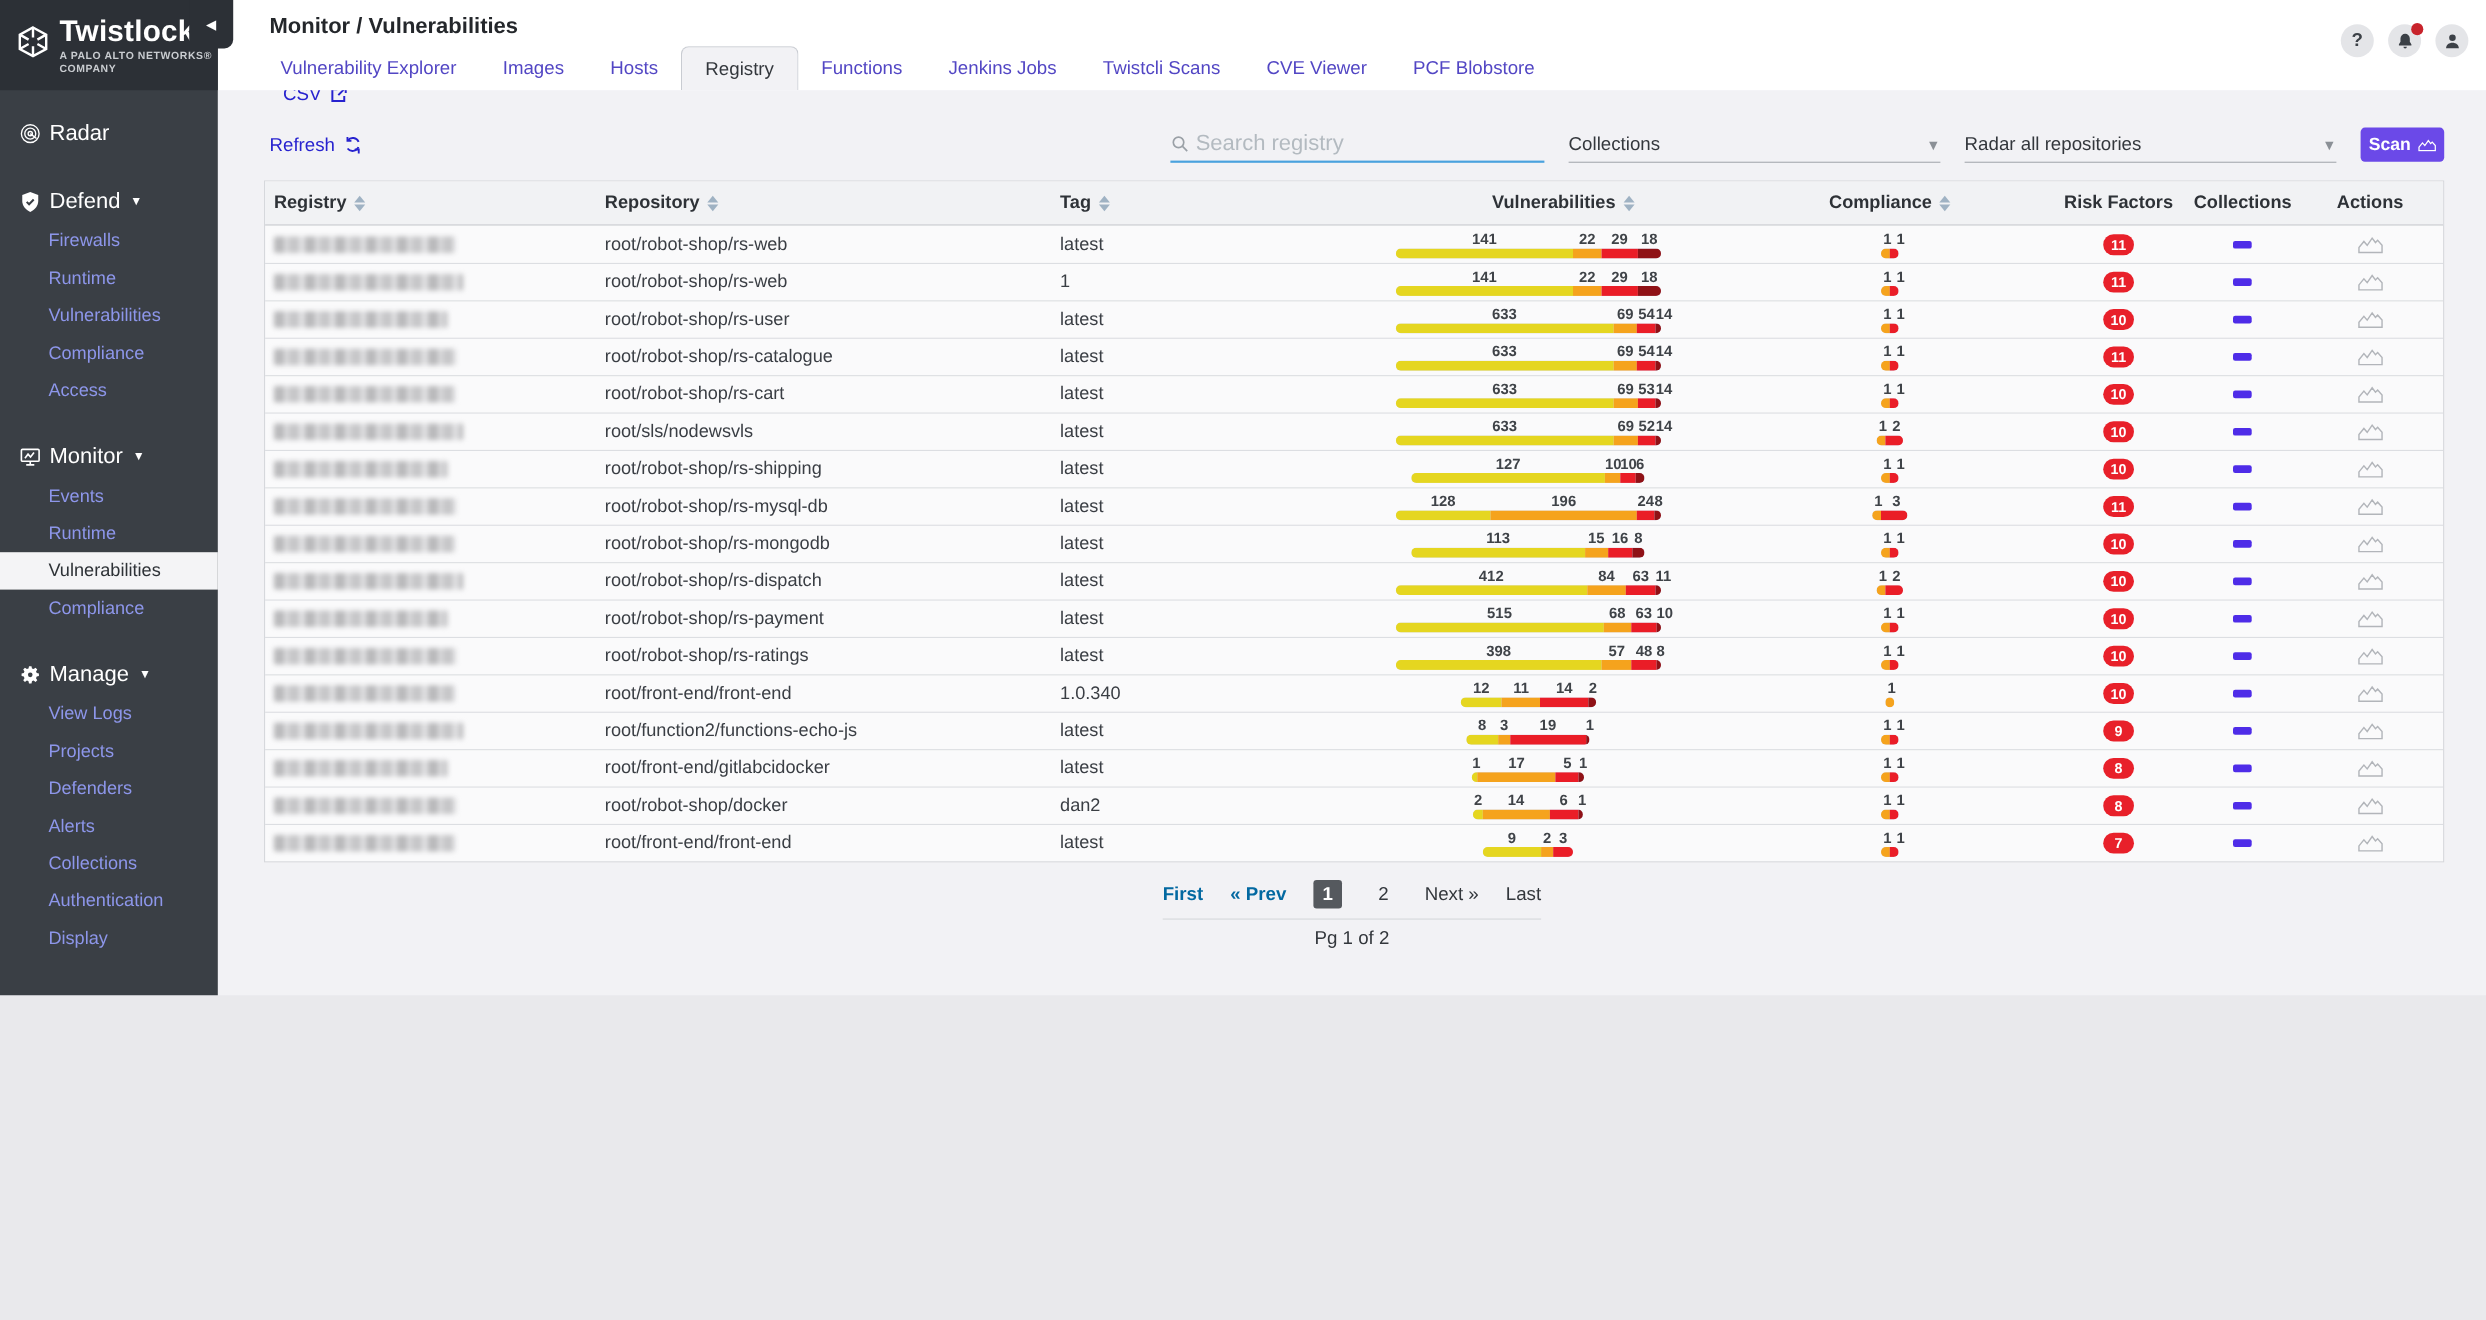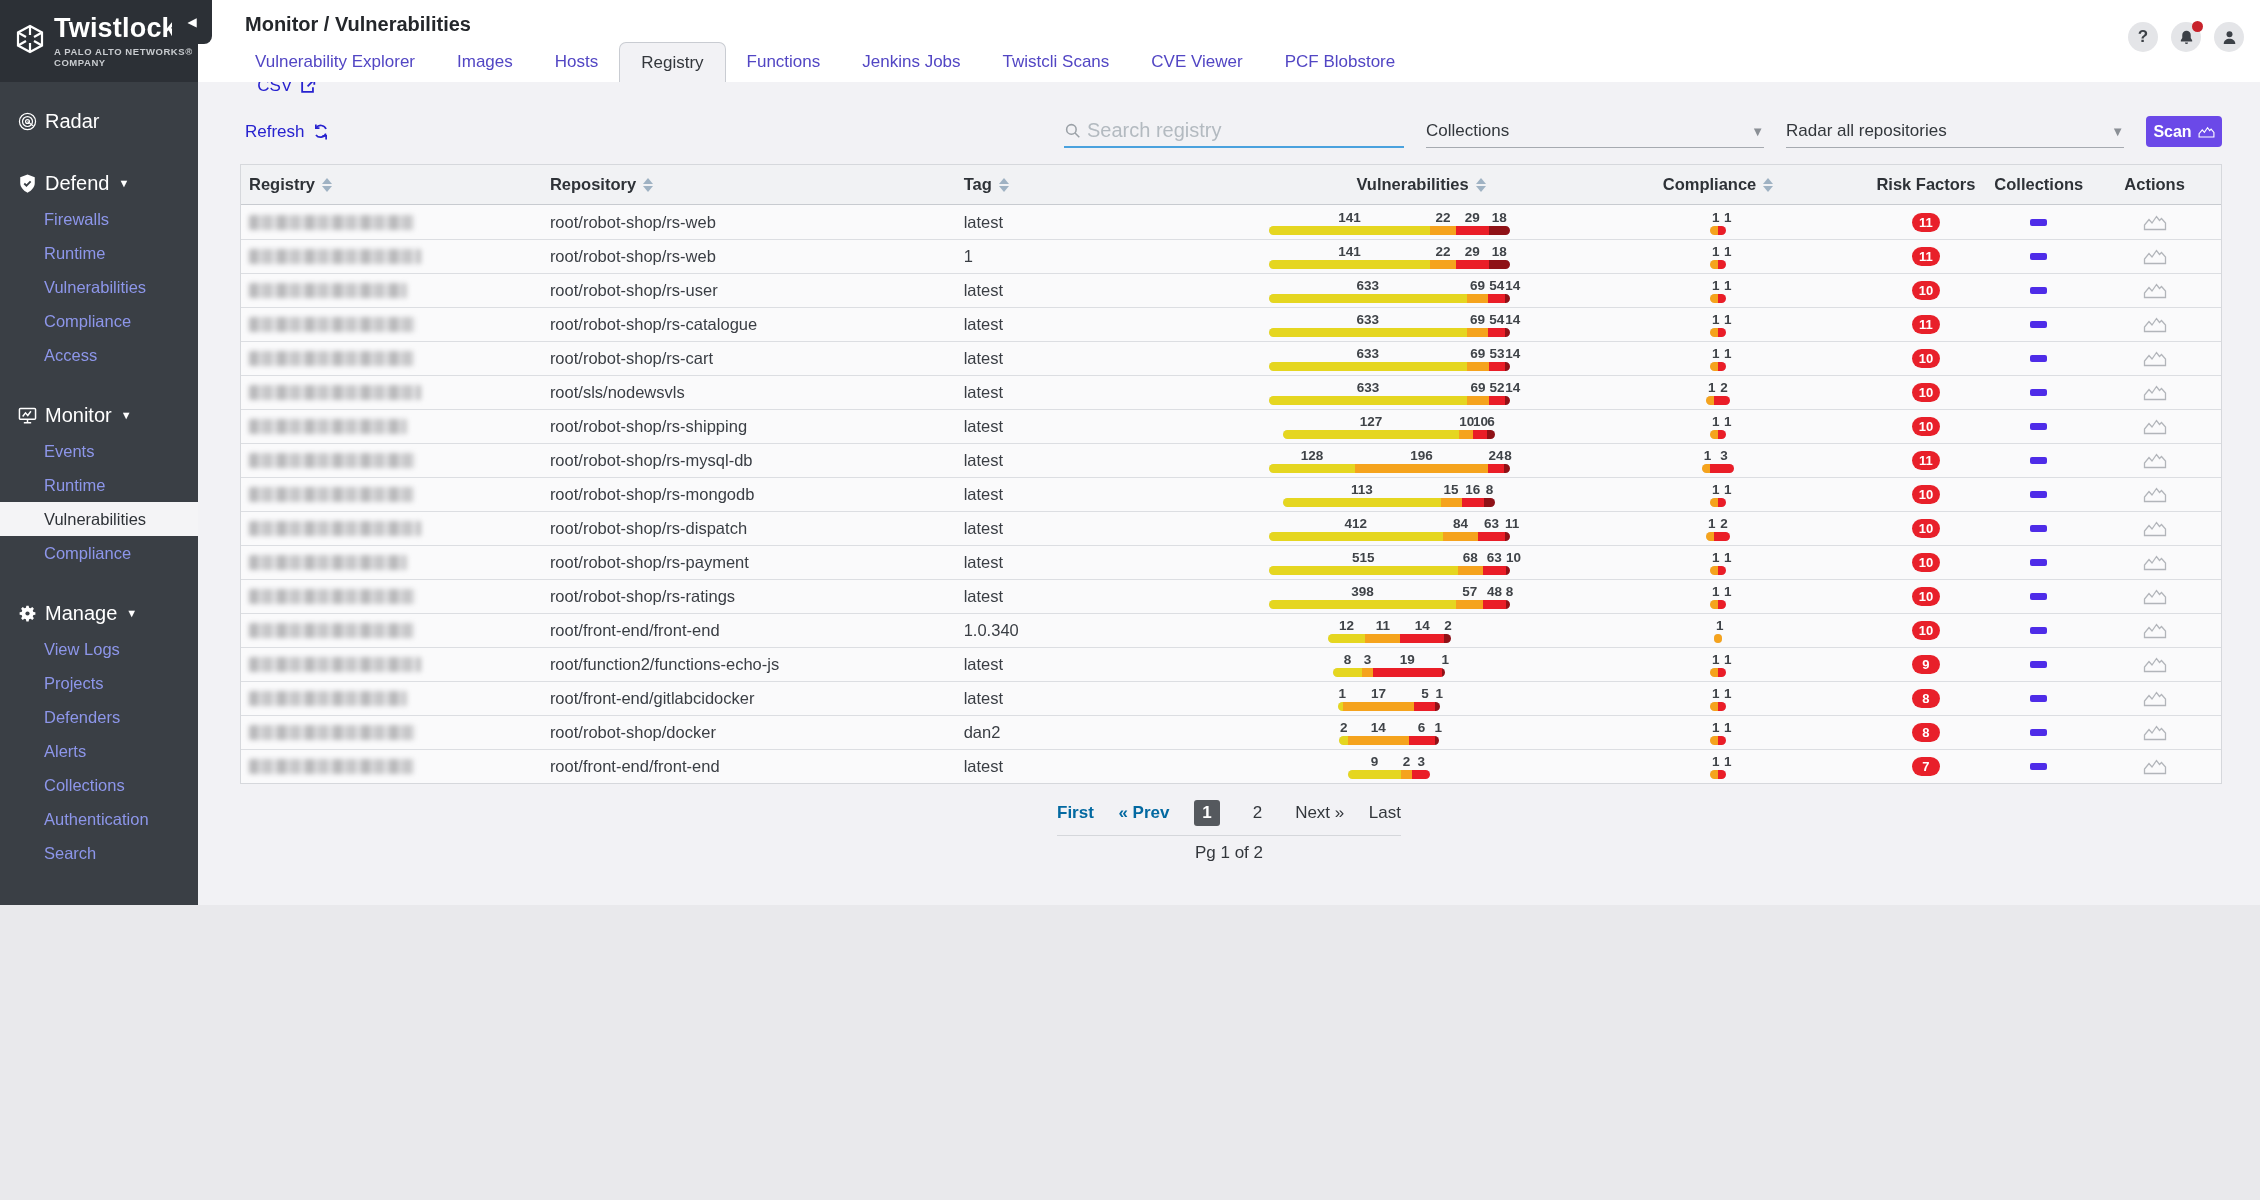--- a/index.html
+++ b/index.html
@@ -179,21 +179,21 @@
             </span>
             <span class="seclabel">Manage</span>
             <span class="caret">▼</span>
           </div>
           <div class="subitem">View Logs</div>
           <div class="subitem">Projects</div>
           <div class="subitem">Defenders</div>
           <div class="subitem">Alerts</div>
           <div class="subitem">Collections</div>
           <div class="subitem">Authentication</div>
-          <div class="subitem">Search</div>
+          <div class="subitem">Display</div>
         </div>
       </div>
     <div class="sidefoot">
       <div class="aboutlink">About</div>
       <div class="version">Evaluation 19.07.358</div>
     </div>
     <div class="tooltip">Display a menu</div>
   </div>
 
   <div class="main">

